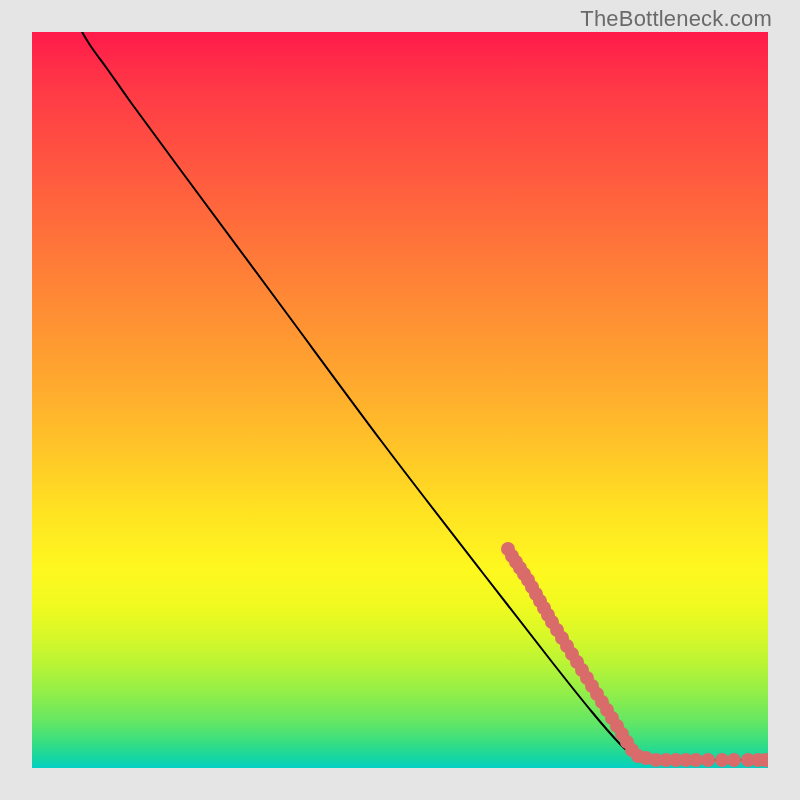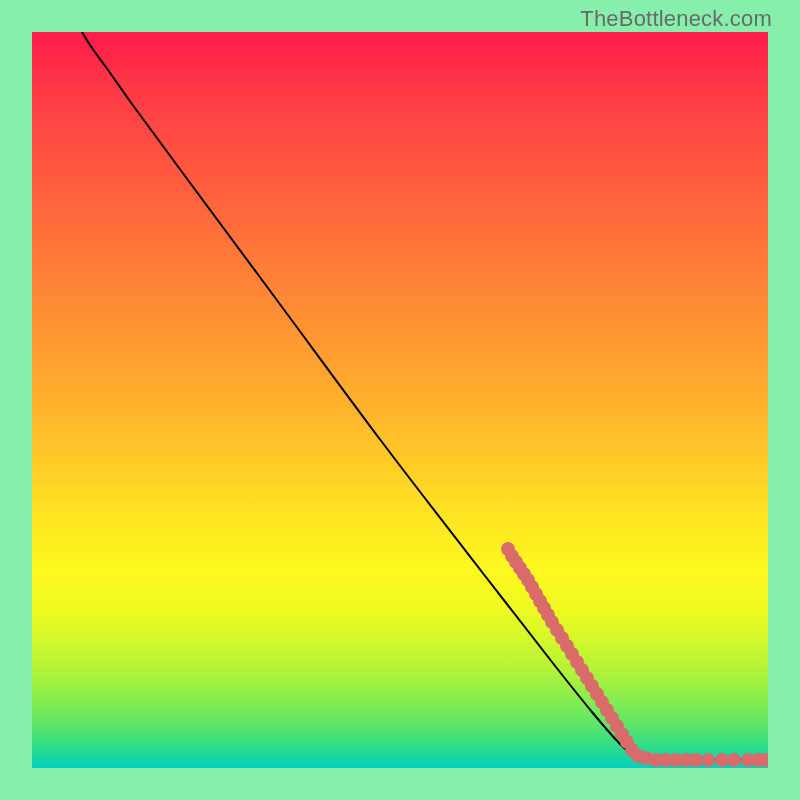--- a/index.html
+++ b/index.html
@@ -8,21 +8,21 @@
     width: 800px;
     height: 800px;
     background: #000;
     overflow: hidden;
     font-family: Arial, Helvetica, sans-serif;
   }
   .frame {
     position: relative;
     width: 800px;
     height: 800px;
-    background: #86efac;
+    background: #e5e5e5;
   }
   .plot {
     position: absolute;
     left: 32px;
     top: 32px;
     width: 736px;
     height: 736px;
     
     background: linear-gradient(to bottom,
       #ff1b4a 0%,

